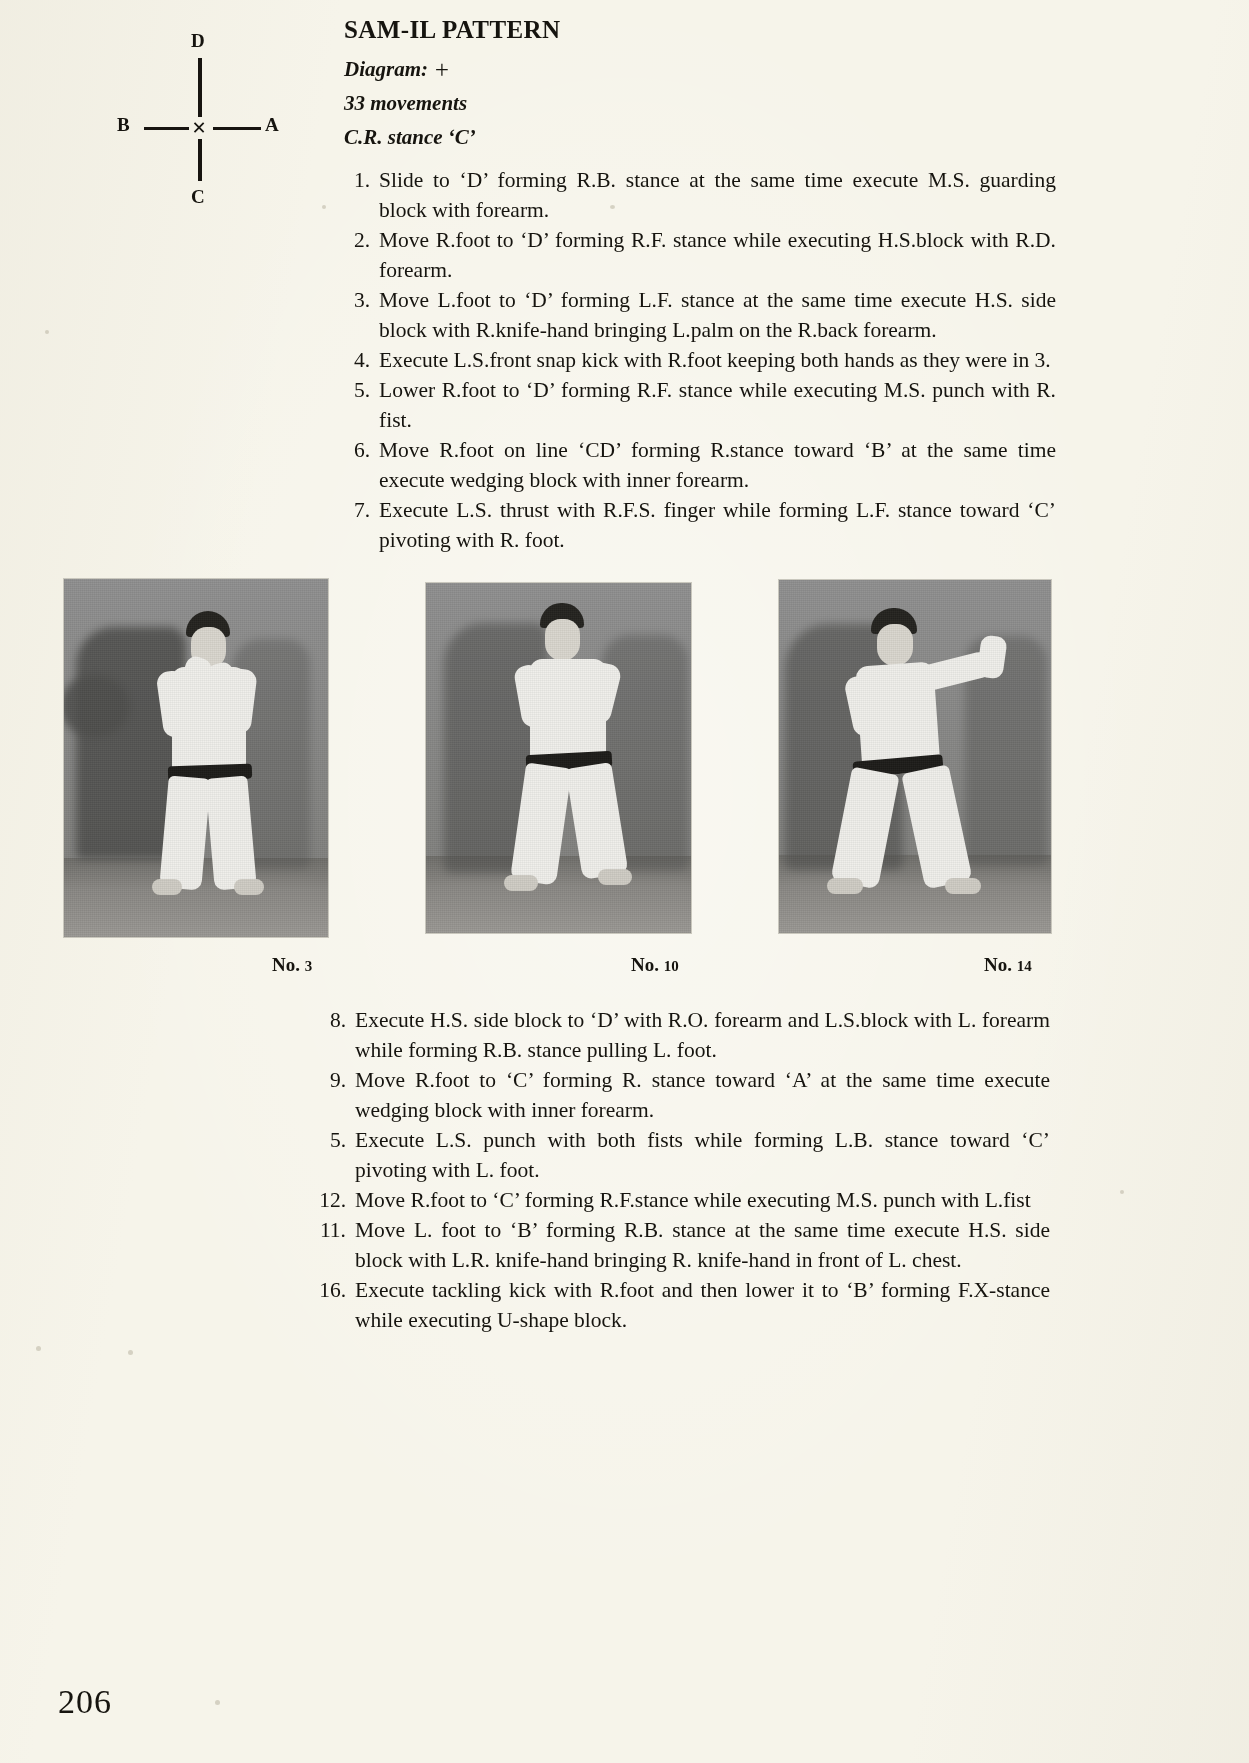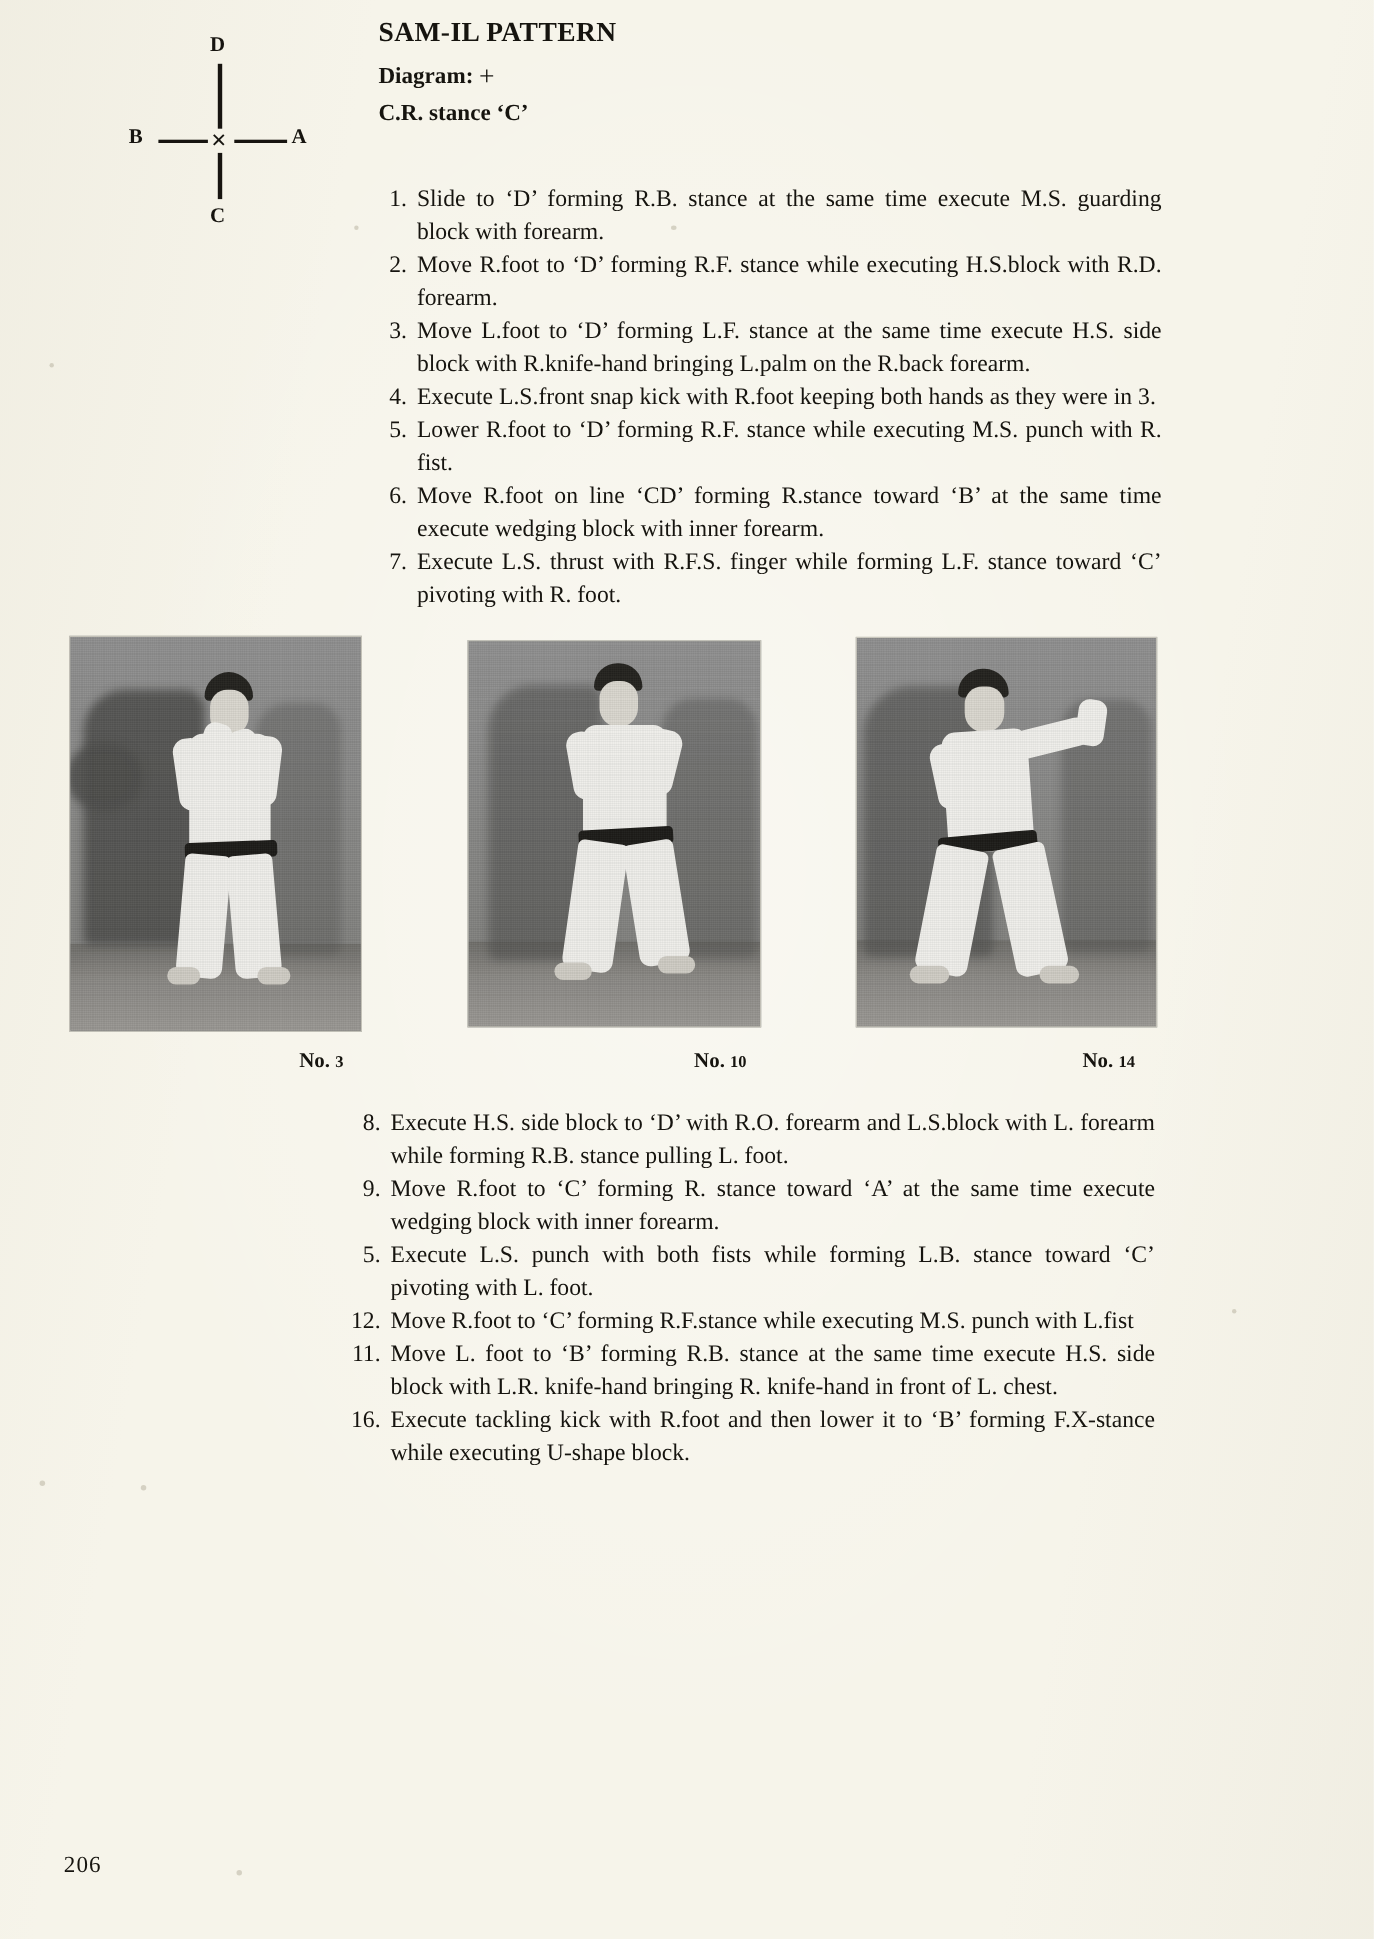--- a/index.html
+++ b/index.html
@@ -108,20 +108,21 @@
     font-weight: 700;
     letter-spacing: .4px;
     margin: 0 0 11px 0;
     font-family: "Liberation Serif", serif;
   }
   .heading .meta {
     font-size: 21px;
     font-weight: 700;
     margin: 0 0 9px 0;
     font-family: "Liberation Serif", serif;
+    font-style: italic;
   }
   .heading .meta .cross {
     display: inline-block;
     font-weight: 400;
     font-size: 25px;
     line-height: 1;
     transform: translateY(2px);
   }
 
   
@@ -218,21 +219,21 @@
   .cap .n { font-size: 15px; font-weight: 700; }
   .cap-1 { left: 272px; top: 376px; }
   .cap-2 { left: 631px; top: 376px; }
   .cap-3 { left: 984px; top: 376px; }
 
   
   .folio {
     position: absolute;
     left: 58px;
     top: 1683px;
-    font-size: 21px;
+    font-size: 34px;
     font-family: "Liberation Serif", serif;
     letter-spacing: 1px;
   }
 </style>
 </head>
 <body>
 
 <div class="page">
 
   <div class="paper-grain"></div>
@@ -255,20 +256,21 @@
     <div class="lbl lbl-b">B</div>
     <div class="lbl lbl-a">A</div>
   </div>
 
   <div class="heading">
     <div class="title">SAM-IL PATTERN</div>
     <div class="meta">
       <span>Diagram:</span>
       <span class="cross">+</span>
     </div>
+    <div class="meta">33 movements</div>
     <div class="meta">C.R. stance ‘C’</div>
   </div>
 
   <div class="list list-top">
     <div class="item">
       <span class="num">1.</span>
       <span class="txt">Slide to ‘D’ forming R.B. stance at the same time execute M.S. guarding block with forearm.</span>
     </div>
     <div class="item">
       <span class="num">2.</span>

